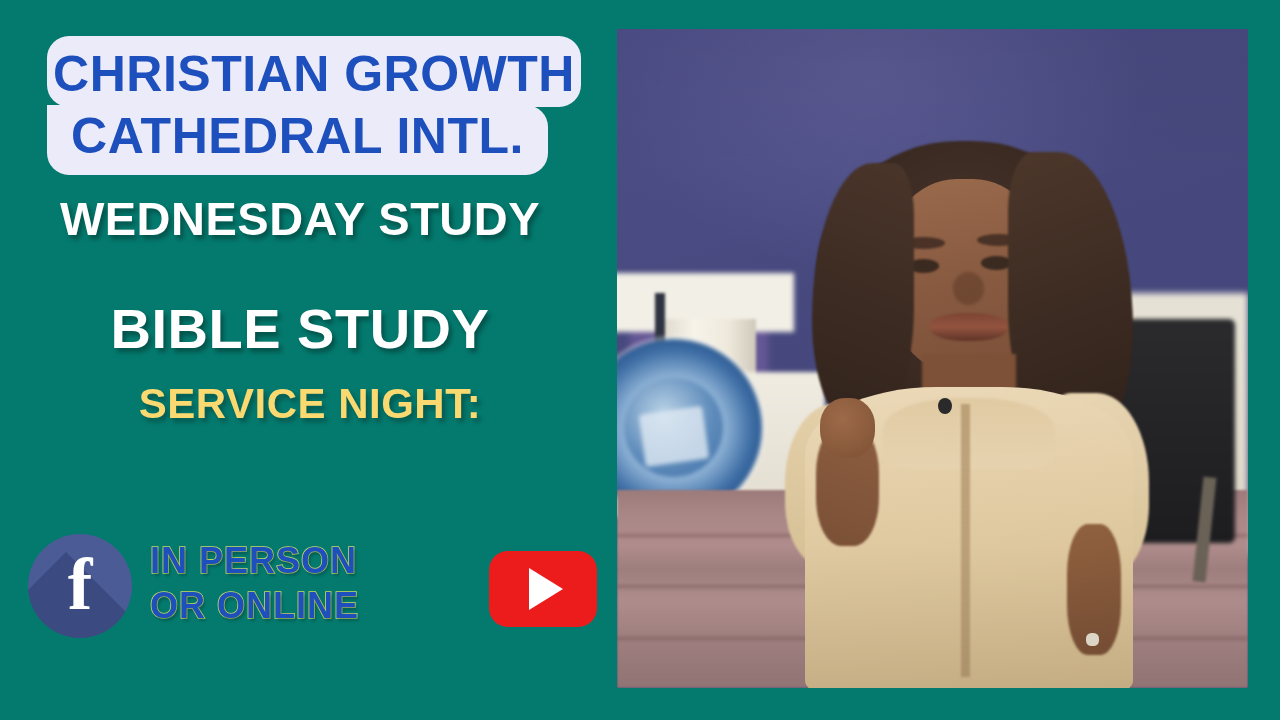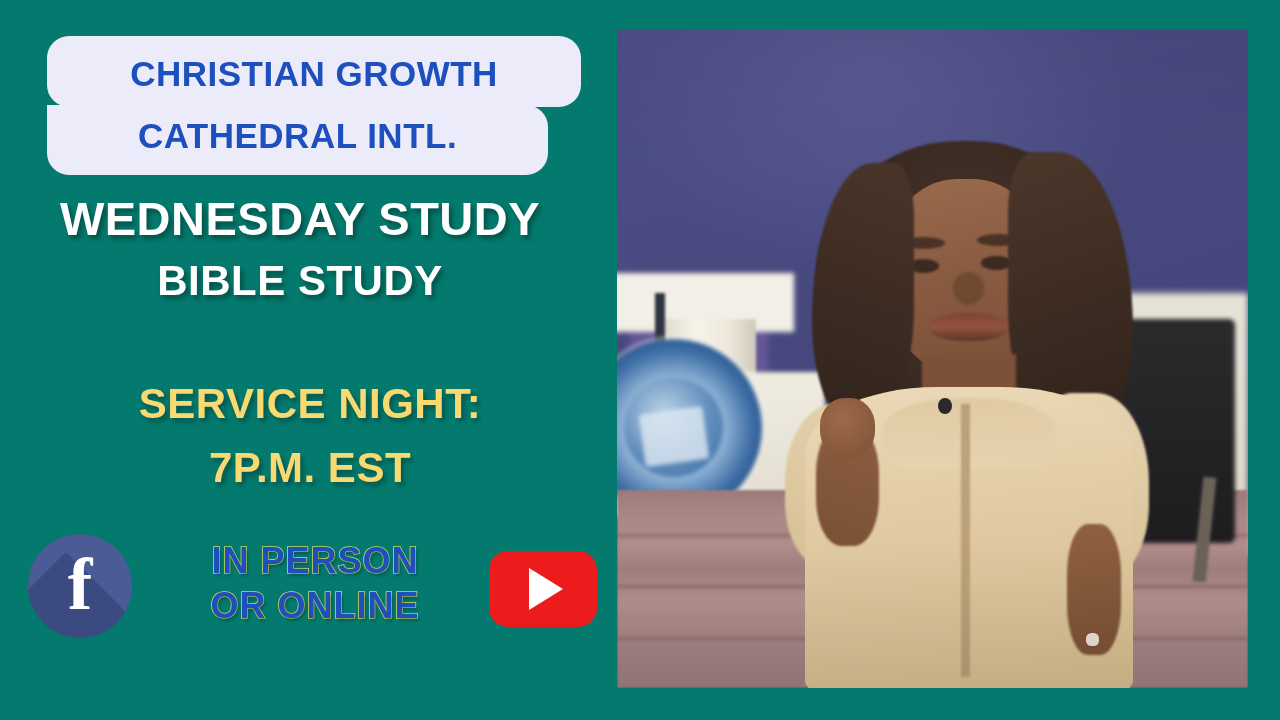--- a/index.html
+++ b/index.html
@@ -33,21 +33,21 @@
     position: absolute;
     left: 47px;
     top: 36px;
     width: 534px;
   }
   .title-line {
     display: block;
     background: #ECEBFA;
     color: #1D4FBD;
     font-weight: bold;
-    font-size: 35px;
+    font-size: 50px;
     line-height: 58px;
     letter-spacing: 0.5px;
     text-align: center;
     white-space: nowrap;
     box-sizing: border-box;
   }
   .title-line-1 {
     width: 534px;
     border-radius: 22px 22px 22px 22px;
     padding: 9px 0 4px 0;
@@ -68,21 +68,21 @@
     width: 600px;
     text-align: center;
     color: #FFFFFF;
     font-weight: bold;
     font-size: 47px;
     line-height: 62px;
     letter-spacing: 0.5px;
     text-shadow: 3px 4px 5px rgba(0,0,0,0.35);
   }
   .subtitle .ln { display: block; white-space: nowrap; }
-  .subtitle .ln2 { font-size: 42px; }
+  .subtitle .ln2 { font-size: 56px; margin-top: 48px; }
 
   
   .service {
     position: absolute;
     left: 0;
     top: 372px;
     width: 620px;
     text-align: center;
     color: #FADA70;
     font-weight: bold;
@@ -139,21 +139,21 @@
     padding-bottom: 4px;
     box-sizing: border-box;
   }
 
   
   .attend {
     position: absolute;
     left: 150px;
     top: 8px;
     width: 330px;
-    text-align: center;
+    text-align: left;
     font-weight: bold;
     font-size: 36px;
     line-height: 45px;
     letter-spacing: 1px;
     color: #1D4FBD;
     -webkit-text-stroke: 1.6px #C9DA63;
     paint-order: stroke fill;
     text-shadow: 2px 3px 3px rgba(0,0,0,0.22);
   }
   .attend .ln { display: block; white-space: nowrap; }
@@ -433,21 +433,20 @@
       <div class="title-line title-line-2">CATHEDRAL INTL.</div>
     </div>
 
     <div class="subtitle">
       <span class="ln ln1">WEDNESDAY STUDY</span>
       <span class="ln ln2">BIBLE STUDY</span>
     </div>
 
     <div class="service">
       <span class="ln">SERVICE NIGHT:</span>
-      <span class="ln">7P.M. EST</span>
     </div>
 
     <div class="bottom-row">
 
       <div class="fb-icon">
         <span class="longshadow"></span>
         <span class="f-glyph">f</span>
       </div>
 
       <div class="attend">

